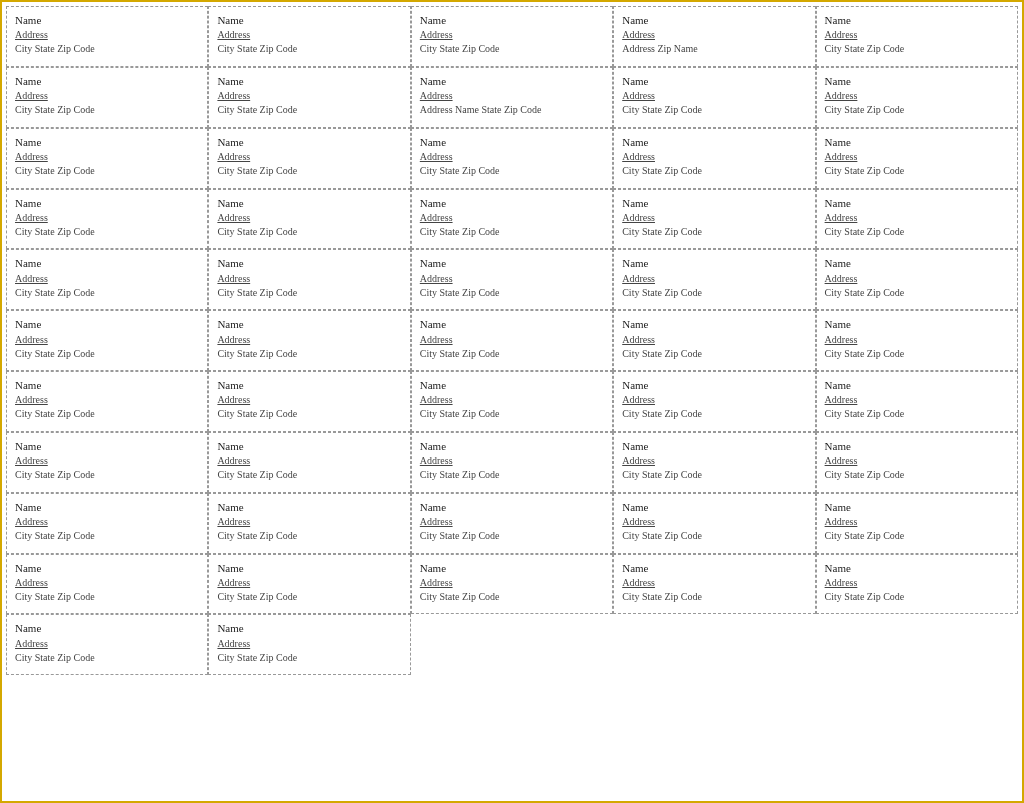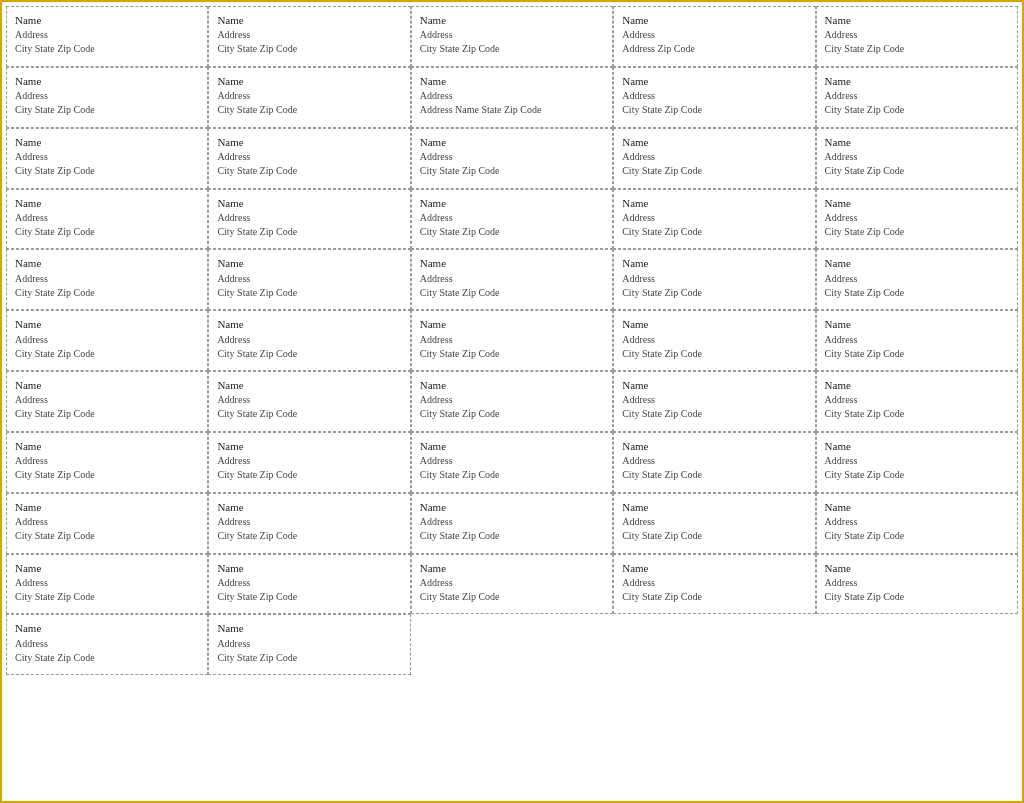--- a/index.html
+++ b/index.html
@@ -40,20 +40,21 @@
     .label-name {
       font-size: 11px;
       color: #222;
       line-height: 1.3;
     }
 
     .label-address {
       font-size: 10px;
       color: #444;
       line-height: 1.3;
+      text-decoration: underline;
     }
 
     .label-city-state-zip {
       font-size: 10px;
       color: #444;
       line-height: 1.3;
     }
   </style>
 </head>
 <body>
@@ -70,21 +71,21 @@
       <div class="label-city-state-zip">City State  Zip Code</div>
     </div>
     <div class="label-card">
       <div class="label-name">Name</div>
       <div class="label-address">Address</div>
       <div class="label-city-state-zip">City State  Zip Code</div>
     </div>
     <div class="label-card">
       <div class="label-name">Name</div>
       <div class="label-address">Address</div>
-      <div class="label-city-state-zip">Address Zip Code</div>
+      <div class="label-city-state-zip">Address Zip Name</div>
     </div>
     <div class="label-card">
       <div class="label-name">Name</div>
       <div class="label-address">Address</div>
       <div class="label-city-state-zip">City State  Zip Code</div>
     </div>
     <div class="label-card">
       <div class="label-name">Name</div>
       <div class="label-address">Address</div>
       <div class="label-city-state-zip">City State  Zip Code</div>

